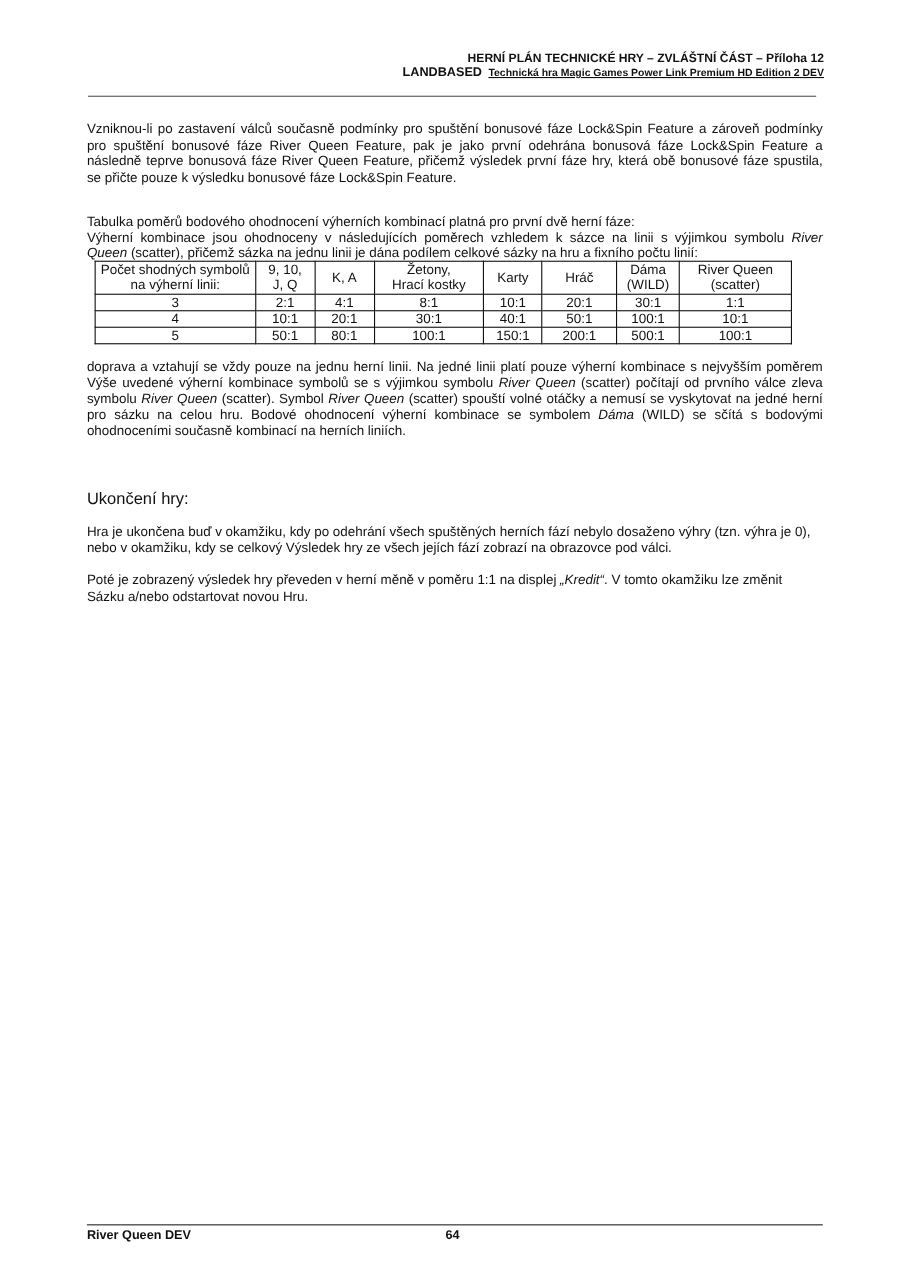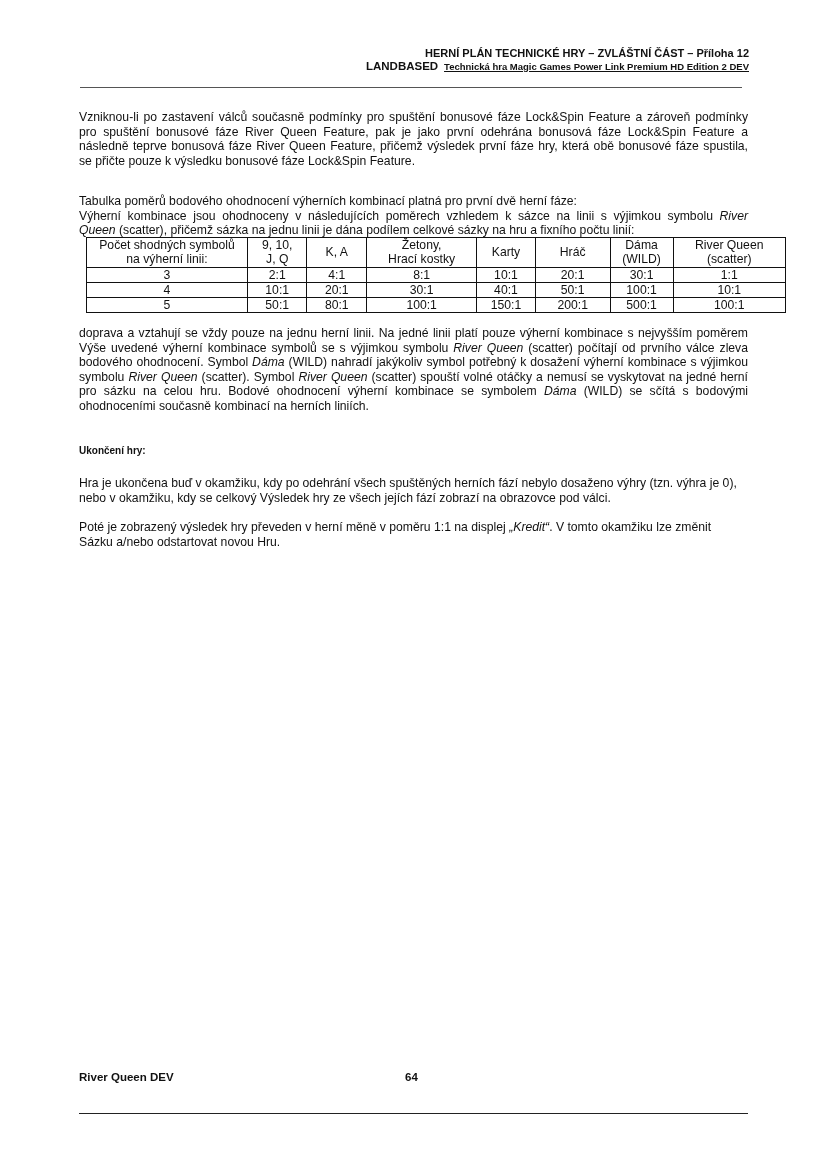--- a/index.html
+++ b/index.html
@@ -8,28 +8,28 @@
   .hdr { position: absolute; right: 78px; top: 47px; text-align: right; font-weight: bold; }
   .hdr .l1 { font-size: 11px; line-height: 13px; }
   .hdr .l2 { font-size: 10.5px; line-height: 13px; }
   .hdr .l2 .lb { font-size: 11.5px; margin-left: 48px; }
   .hdr .l2 .rest { font-size: 9.5px; text-decoration: underline; }
   .hr-top { position: absolute; left: 80px; width: 662px; top: 87px; height: 0; border-top: 1.3px solid #555; }
   .p { position: absolute; left: 79px; width: 669px; font-size: 12.2px; line-height: 14.6px; text-align: justify; margin: 0; }
   .p .ln { display: block; text-align: justify; text-align-last: justify; white-space: nowrap; }
   .p .ln.last { text-align-last: left; }
   i { font-style: italic; }
-  table.pay { position: absolute; left: 86px; top: 237px; width: 700px; border-collapse: collapse;
+  table.pay { position: absolute; left: 86px; top: 237px; width: 634px; border-collapse: collapse;
               font-size: 12.2px; line-height: 13.6px; }
   table.pay td { border: 1px solid #111; text-align: center; padding: 0 2px; vertical-align: middle; }
   table.pay tr.h td { height: 29px; }
   table.pay tr.r td { height: 14px; line-height: 13px; }
-  .h3 { position: absolute; left: 79px; top: 445px; font-size: 10px; font-weight: bold; margin: 0; }
+  .h3 { position: absolute; left: 79px; top: 445px; font-size: 15px; font-weight: normal; margin: 0; }
   .hr-bot { position: absolute; left: 79px; width: 669px; top: 1113px; height: 0; border-top: 1.2px solid #222; }
-  .foot { position: absolute; top: 1071px; font-size: 11.5px; font-weight: bold; }
+  .foot { position: absolute; top: 1117px; font-size: 11.5px; font-weight: bold; }
 </style>
 </head>
 <body>
 
 <div class="hdr">
   <div class="l1">HERNÍ PLÁN TECHNICKÉ HRY – ZVLÁŠTNÍ ČÁST – Příloha 12</div>
   <div class="l2"><span class="lb">LANDBASED</span>&nbsp; <span class="rest">Technická hra Magic Games Power Link Premium HD Edition 2 DEV</span></div>
 </div>
 <div class="hr-top"></div>
 
@@ -97,21 +97,20 @@
     <td>200:1</td>
     <td>500:1</td>
     <td>100:1</td>
   </tr>
 </tbody>
   </table>
 
 <div class="p" style="top:326px;">
   <span class="ln">doprava a vztahují se vždy pouze na jednu herní linii. Na jedné linii platí pouze výherní kombinace s nejvyšším poměrem</span>
   <span class="ln"><span>Výše uvedené výherní kombinace symbolů se s výjimkou symbolu </span><i>River Queen</i><span> (scatter) počítají od prvního válce zleva</span></span>
-  <span class="ln"><span>bodového ohodnocení. Symbol </span><i>Dáma</i><span> (WILD) nahradí jakýkoliv symbol potřebný k dosažení výherní kombinace s výjimkou</span></span>
   <span class="ln"><span>symbolu </span><i>River Queen</i><span> (scatter). Symbol </span><i>River Queen</i><span> (scatter) spouští volné otáčky a nemusí se vyskytovat na jedné herní</span></span>
   <span class="ln"><span>pro sázku na celou hru. Bodové ohodnocení výherní kombinace se symbolem </span><i>Dáma</i><span> (WILD) se sčítá s bodovými</span></span>
   <span class="ln last">ohodnoceními současně kombinací na herních liniích.</span>
 </div>
 
 <h3 class="h3">Ukončení hry:</h3>
 
 <div class="p" style="top:476px;">
   <span class="ln last">Hra je ukončena buď v okamžiku, kdy po odehrání všech spuštěných herních fází nebylo dosaženo výhry (tzn. výhra je 0),</span>
   <span class="ln last">nebo v okamžiku, kdy se celkový Výsledek hry ze všech jejích fází zobrazí na obrazovce pod válci.</span>

